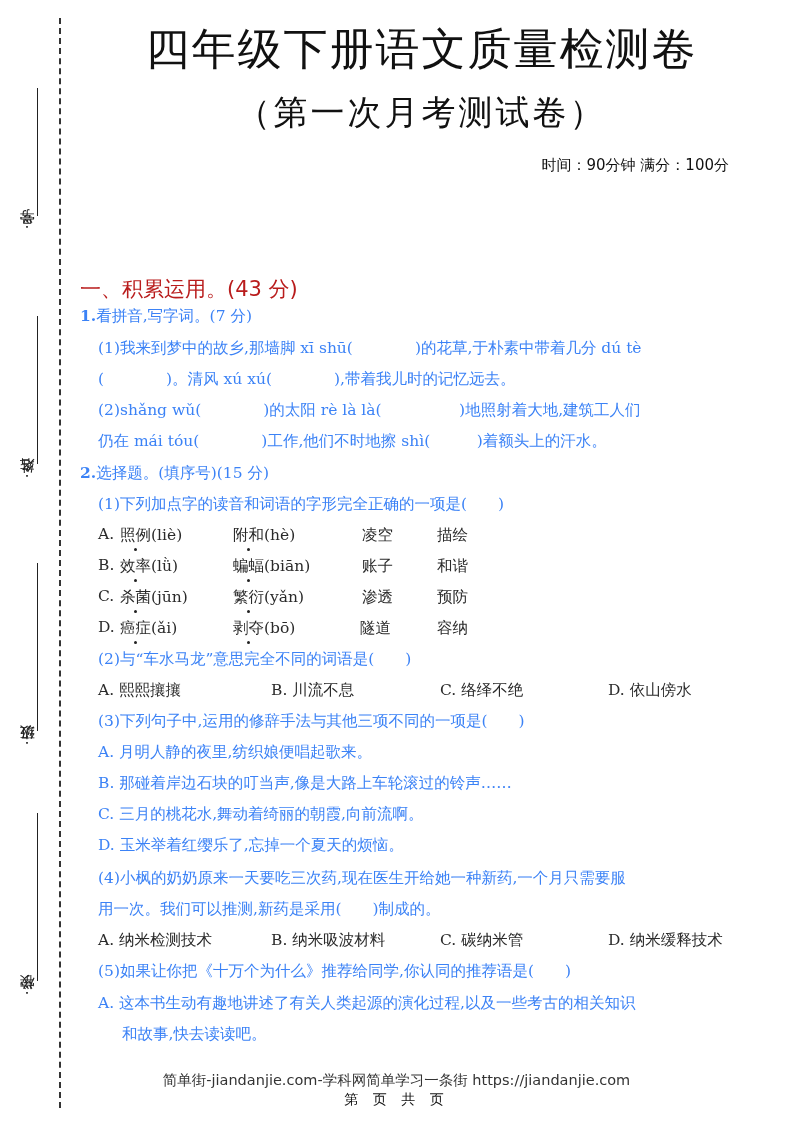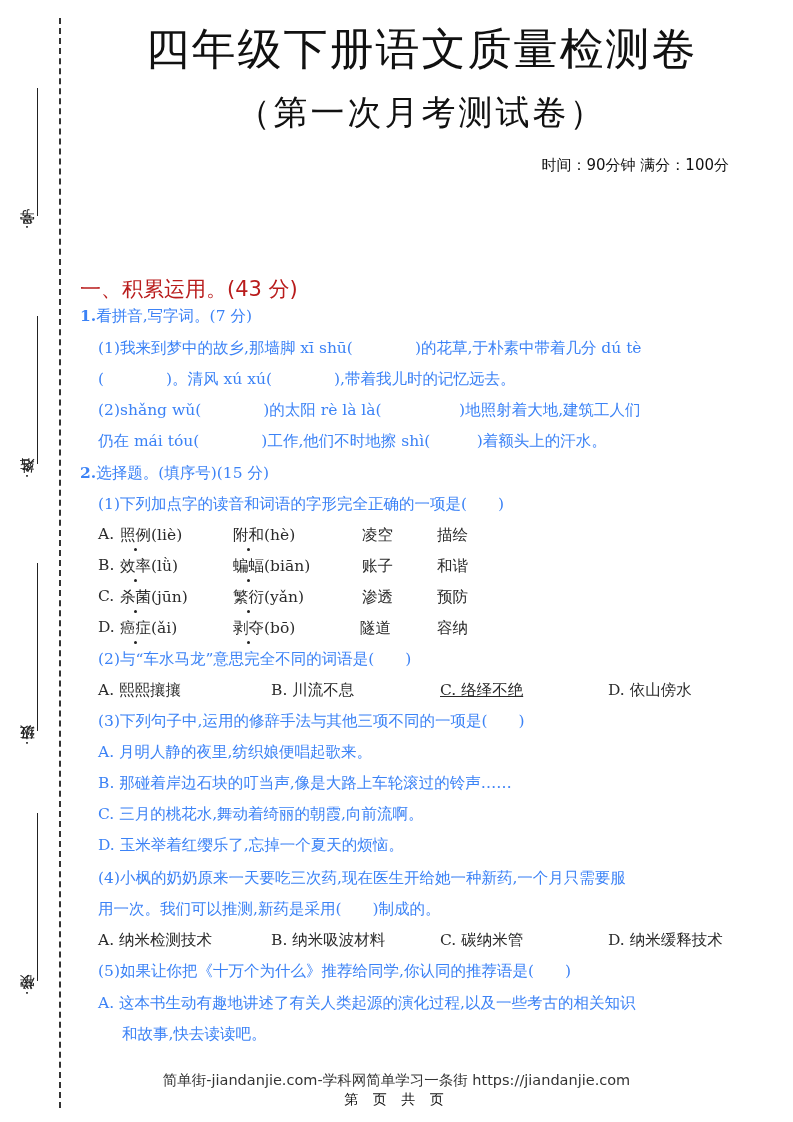--- a/index.html
+++ b/index.html
@@ -109,21 +109,21 @@
   <span class="col" style="left:98px;top:618px;">D.</span>
   <span class="col" style="left:120px;top:618px;"><span class="dot">癌症</span><span>(ǎi)</span></span>
   <span class="col" style="left:233px;top:618px;"><span class="dot">剥夺</span><span>(bō)</span></span>
   <span class="col" style="left:360px;top:618px;">隧道</span>
   <span class="col" style="left:437px;top:618px;">容纳</span>
 </div>
 
 <div class="line-text" style="left:98px;top:649px;">(2)与“车水马龙”意思完全不同的词语是(　　)</div>
 <span class="col" style="left:98px;top:680px;text-align:center;">A. 熙熙攘攘</span>
 <span class="col" style="left:271px;top:680px;">B. 川流不息</span>
-<span class="col" style="left:440px;top:680px;text-decoration:underline;">C. 络绎不绝</span>
+<span class="col" style="left:440px;top:680px;">C. 络绎不绝</span>
 <span class="col" style="left:608px;top:680px;text-align:right;">D. 依山傍水</span>
 
 <div class="line-text" style="left:98px;top:711px;">(3)下列句子中,运用的修辞手法与其他三项不同的一项是(　　)</div>
 <div class="line-text" style="left:98px;top:742px;">A. 月明人静的夜里,纺织娘便唱起歌来。</div>
 <div class="line-text" style="left:98px;top:773px;">B. 那碰着岸边石块的叮当声,像是大路上车轮滚过的铃声……</div>
 <div class="line-text" style="left:98px;top:804px;">C. 三月的桃花水,舞动着绮丽的朝霞,向前流啊。</div>
 <div class="line-text" style="left:98px;top:835px;">D. 玉米举着红缨乐了,忘掉一个夏天的烦恼。</div>
 
 <div class="line-text" style="left:98px;top:868px;">(4)小枫的奶奶原来一天要吃三次药,现在医生开给她一种新药,一个月只需要服</div>
 <div class="line-text" style="left:98px;top:899px;">用一次。我们可以推测,新药是采用(　　)制成的。</div>

